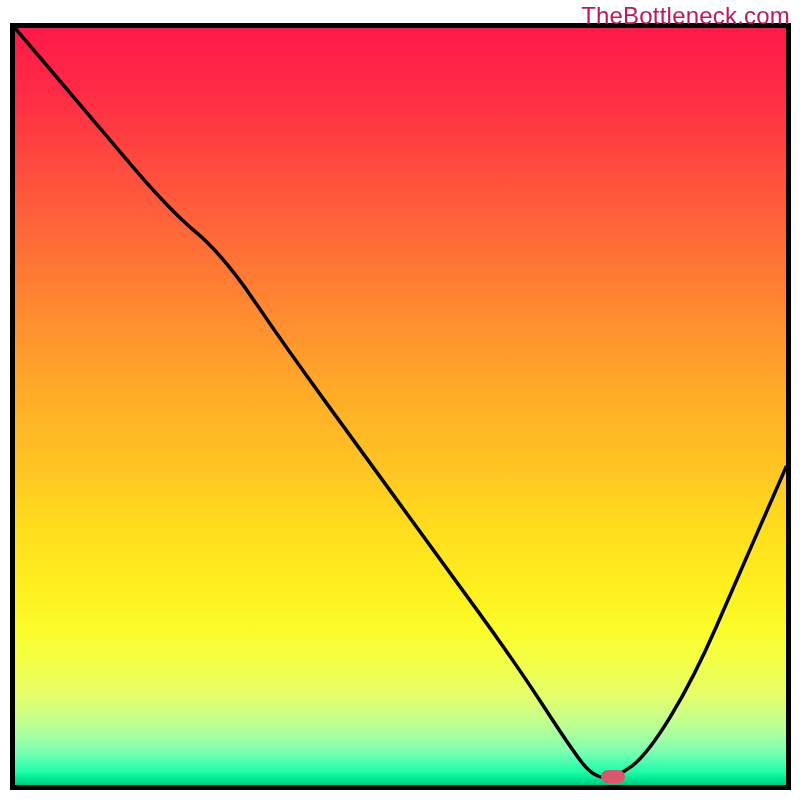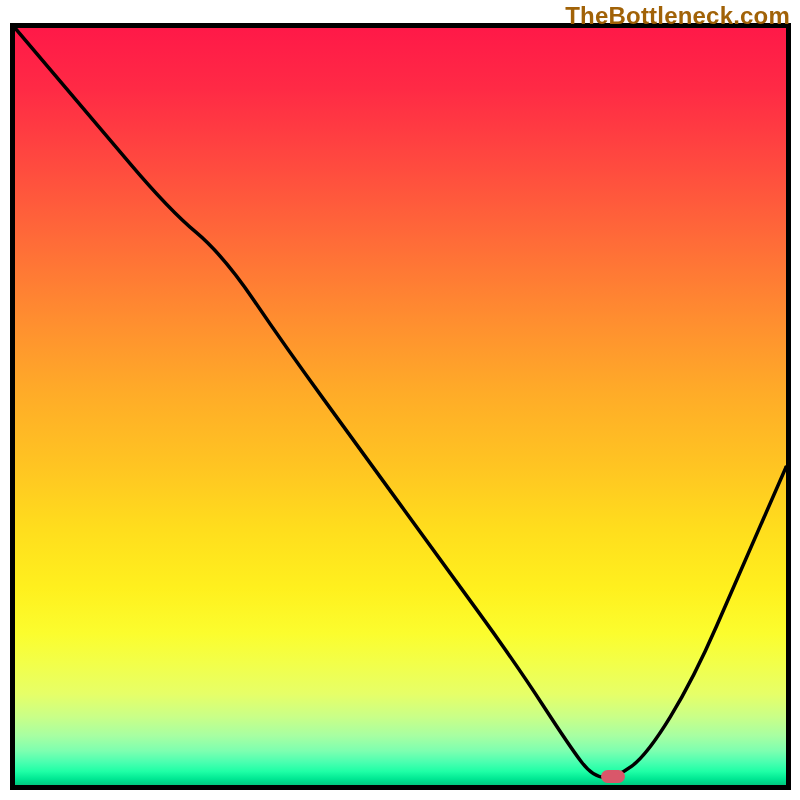--- a/index.html
+++ b/index.html
@@ -12,23 +12,23 @@
   }
   .container {
     position: relative;
     width: 800px;
     height: 800px;
   }
   .watermark {
     position: absolute;
     top: 2px;
     right: 10px;
-    color: #a16207;
+    color: #be185d;
     font-size: 24px;
-    font-weight: 700;
+    font-weight: 400;
     letter-spacing: 0.2px;
     z-index: 30;
   }
   .plot-area {
     position: absolute;
     left: 15px;
     top: 28px;
     width: 771px;
     height: 757px;
     background: linear-gradient(to bottom,

